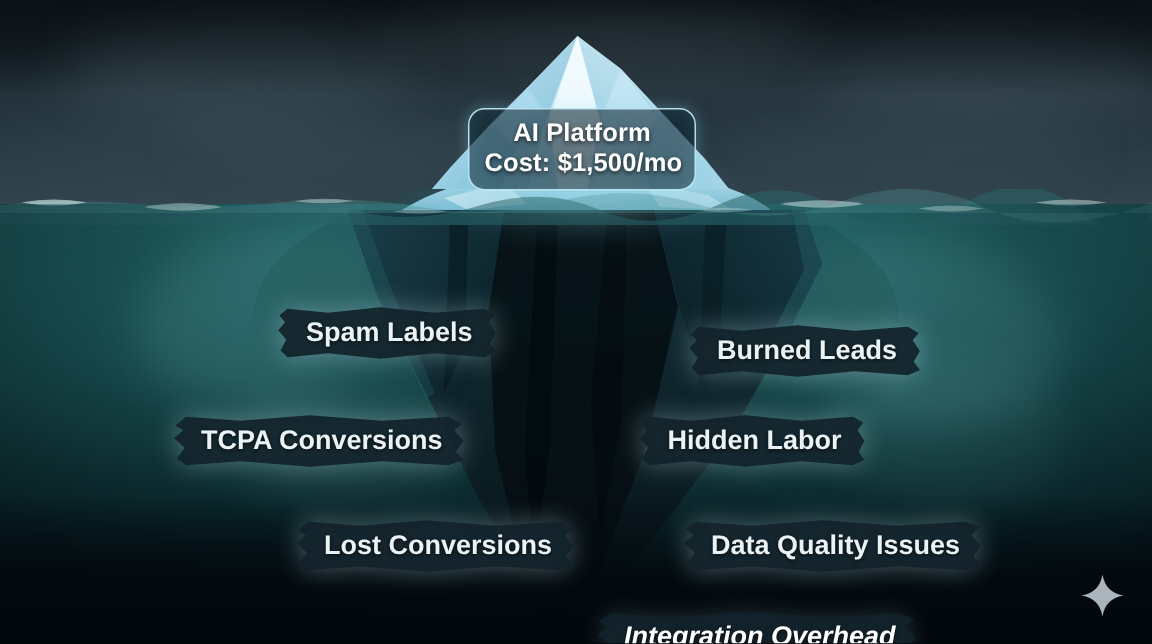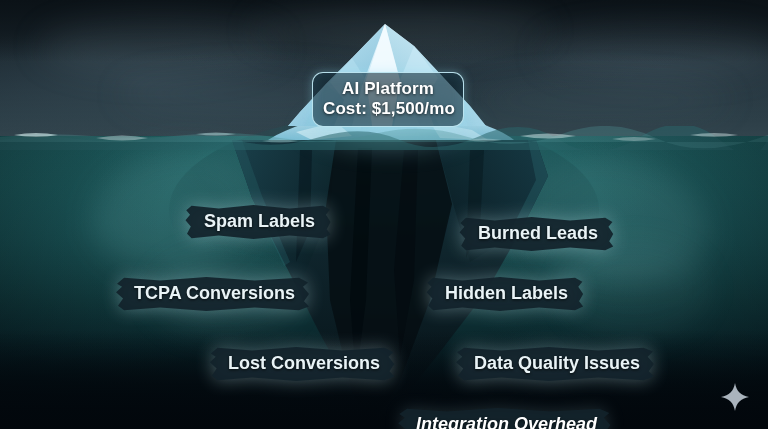--- a/index.html
+++ b/index.html
@@ -363,23 +363,23 @@
           </svg>
         </div>
         <span class="torn-text">TCPA Conversions</span>
       </div>
       <div class="torn-label" style="left: 425px; top: 240px;">
         <div class="torn-bg">
           <svg viewBox="0 0 200 40" preserveAspectRatio="none" xmlns="http://www.w3.org/2000/svg">
             <path d="M3 7.4 L 10 2 L 46 5 L 92 1 L 140 5 L 184 2 L 193 6.3 L 188 12 L 194 20 L 189 28 L 194 34 L 184 38 L 140 35 L 92 39 L 46 35 L 10 38 L 4 33 L 9 25 L 2 18 L 8 12 Z" fill="#12222b" fill-opacity="0.93"></path>
           </svg>
         </div>
-        <span class="torn-text">Hidden Labels</span>
-      </div>
-      <div class="torn-label" style="left: 208px; top: 310px;">
+        <span class="torn-text">Hidden Labor</span>
+      </div>
+      <div class="torn-label" style="left: 196px; top: 310px;">
         <div class="torn-bg">
           <svg viewBox="0 0 200 40" preserveAspectRatio="none" xmlns="http://www.w3.org/2000/svg">
             <path d="M3 8.2 L 10 2 L 46 5 L 92 1 L 140 5 L 184 2 L 193 6.9 L 188 12 L 194 20 L 189 28 L 194 34 L 184 38 L 140 35 L 92 39 L 46 35 L 10 38 L 4 33 L 9 25 L 2 18 L 8 12 Z" fill="#12222b" fill-opacity="0.93"></path>
           </svg>
         </div>
         <span class="torn-text">Lost Conversions</span>
       </div>
       <div class="torn-label" style="left: 454px; top: 310px;">
         <div class="torn-bg">
           <svg viewBox="0 0 200 40" preserveAspectRatio="none" xmlns="http://www.w3.org/2000/svg">

